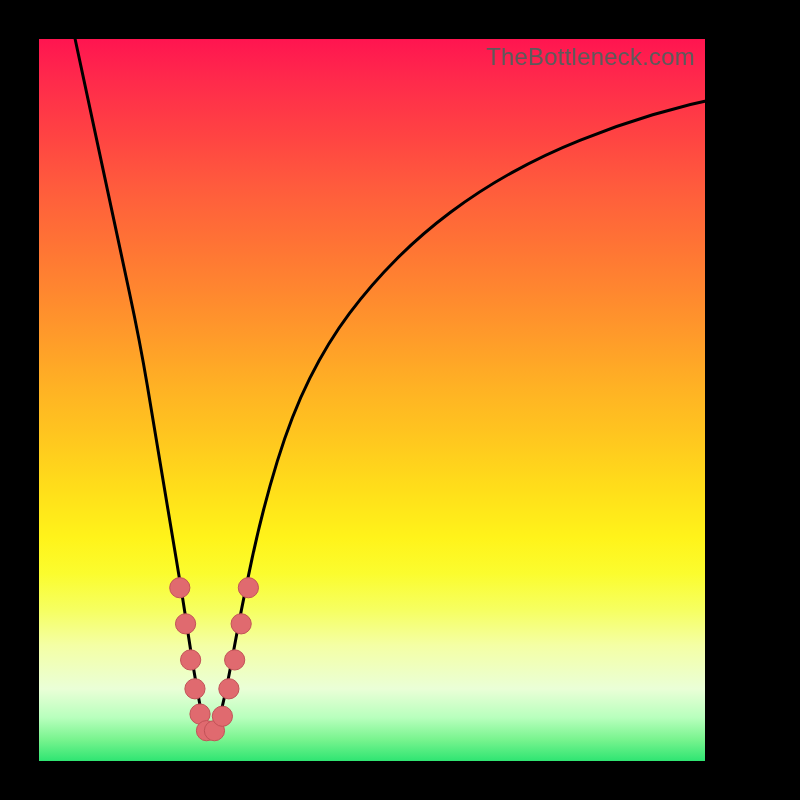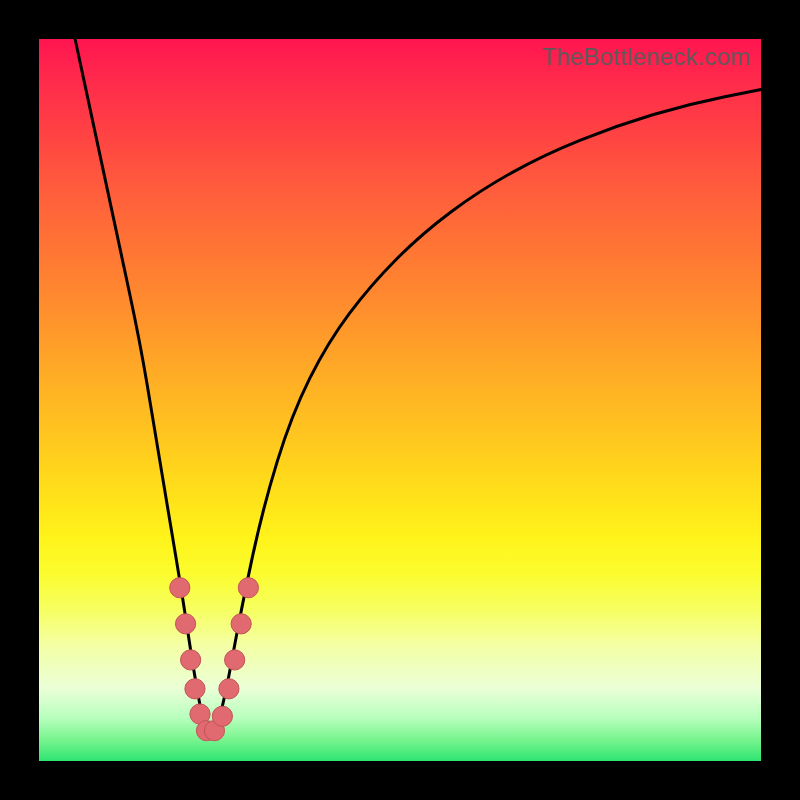--- a/index.html
+++ b/index.html
@@ -14,21 +14,21 @@
   .outer {
     position: relative;
     width: 800px;
     height: 800px;
     background: #000;
   }
   .plot {
     position: absolute;
     left: 39px;
     top: 39px;
-    width: 722px;
+    width: 666px;
     height: 722px;
     
     background: linear-gradient(to bottom,
       #ff1550 0%,
       #ff2b4b 6%,
       #ff4243 13%,
       #ff5a3d 20%,
       #ff6f36 27%,
       #ff8430 34%,
       #ff9a2a 41%,

